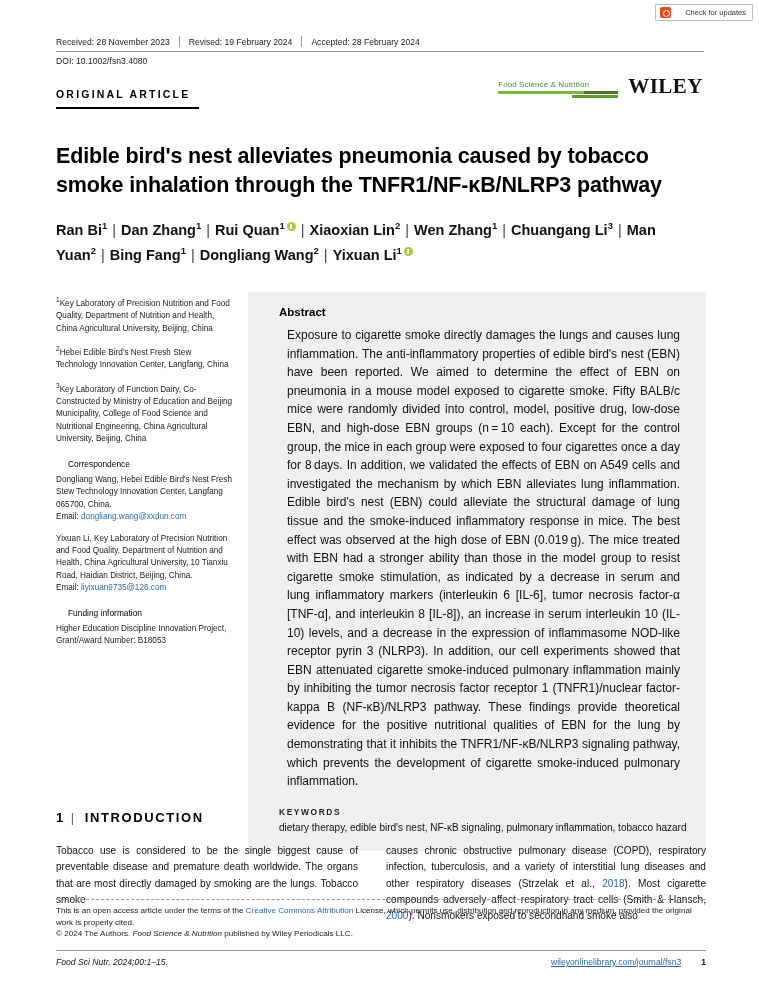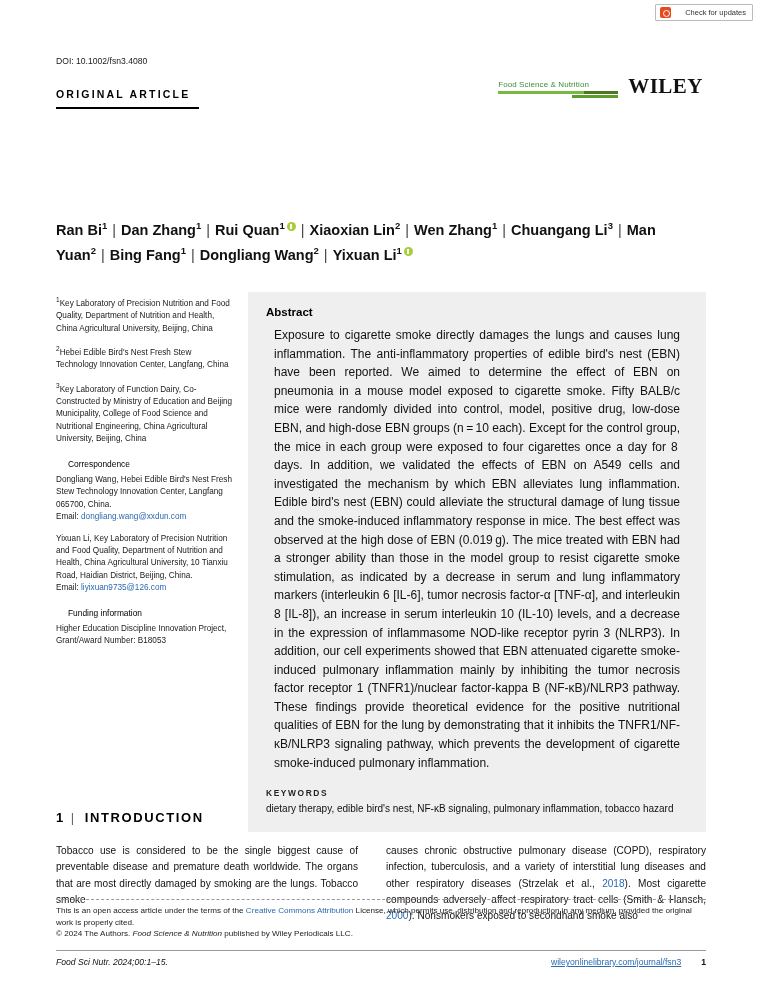--- a/index.html
+++ b/index.html
@@ -187,21 +187,21 @@
     color: #000;
   }
   .affil a { color: #2b6ab0; text-decoration: none; }
 
   
   .abstract {
     position: absolute;
     left: 248px; top: 292px;
     width: 458px;
     background: #efefef;
-    padding: 14px 18px 16px 18px;
+    padding: 14px 18px 16px 31px;
   }
   .abstract h3 {
     font-size: 11.5px;
     margin: 0 0 8px 0;
     font-weight: 700;
     color: #000;
   }
   .abstract p {
     margin: 8px;
     font-size: 12px;
@@ -289,33 +289,41 @@
 </head>
 <body>
 
 <div class="page">
 
   <div class="updates-badge">
     <span class="dot"></span>
     <span>Check for updates</span>
   </div>
 
+  <div class="hdr-dates">
+    <span>Received: 28 November 2023</span>
+    <span class="sep"></span>
+    <span>Revised: 19 February 2024</span>
+    <span class="sep"></span>
+    <span>Accepted: 28 February 2024</span>
+  </div>
   <div class="doi">DOI: 10.1002/fsn3.4080</div>
 
   <div class="art-type">ORIGINAL ARTICLE</div>
 
   <div class="journal-logo">
     <div class="fsn-mark">
       <span class="fsn-text">Food Science &amp; Nutrition</span>
       <span class="fsn-bar"></span>
       <span class="fsn-bar2"></span>
     </div>
     <div class="wiley">WILEY</div>
   </div>
 
+  <h1 class="title">Edible bird's nest alleviates pneumonia caused by tobacco smoke inhalation through the TNFR1/NF-κB/NLRP3 pathway</h1>
 
   <div class="authors" id="authors"><span>Ran Bi</span><span class="sup">1</span><span class="bar">|</span><span>Dan Zhang</span><span class="sup">1</span><span class="bar">|</span><span>Rui Quan</span><span class="sup">1</span><span class="orcid"></span><span class="bar">|</span><span>Xiaoxian Lin</span><span class="sup">2</span><span class="bar">|</span><span>Wen Zhang</span><span class="sup">1</span><span class="bar">|</span><span>Chuangang Li</span><span class="sup">3</span><span class="bar">|</span><span>Man Yuan</span><span class="sup">2</span><span class="bar">|</span><span>Bing Fang</span><span class="sup">1</span><span class="bar">|</span><span>Dongliang Wang</span><span class="sup">2</span><span class="bar">|</span><span>Yixuan Li</span><span class="sup">1</span><span class="orcid"></span></div>
 
   <div class="affil">
     <div id="affil-list">
         <p><span class="sup">1</span>Key Laboratory of Precision Nutrition and Food Quality, Department of Nutrition and Health, China Agricultural University, Beijing, China</p>
         <p><span class="sup">2</span>Hebei Edible Bird's Nest Fresh Stew Technology Innovation Center, Langfang, China</p>
         <p><span class="sup">3</span>Key Laboratory of Function Dairy, Co-Constructed by Ministry of Education and Beijing Municipality, College of Food Science and Nutritional Engineering, China Agricultural University, Beijing, China</p>
       </div>
     <h4>Correspondence</h4>

